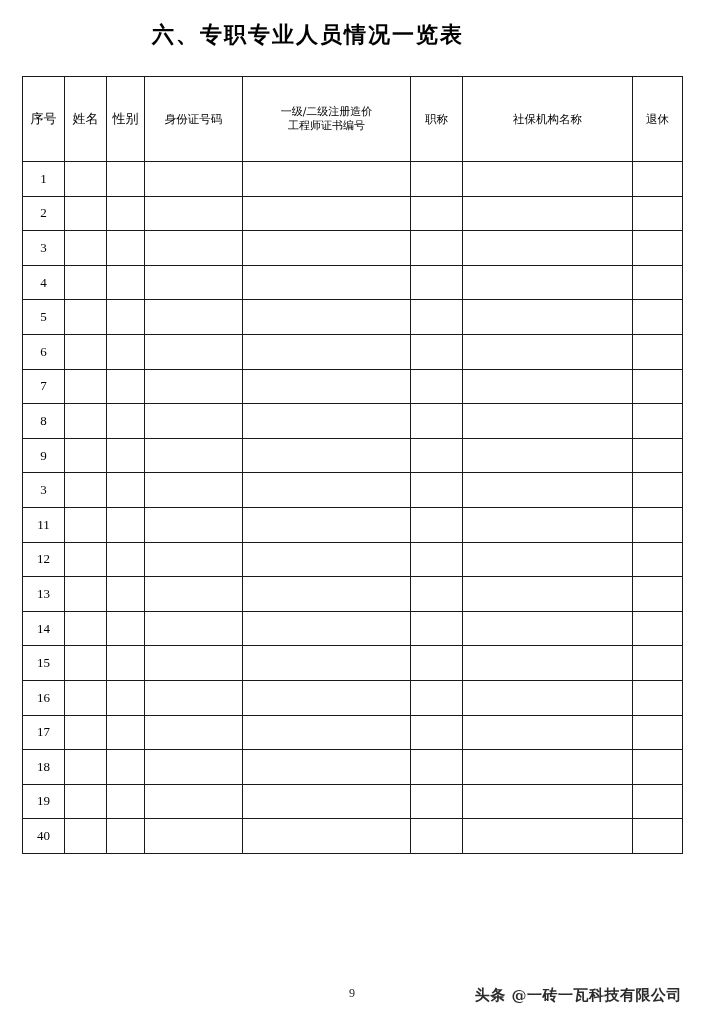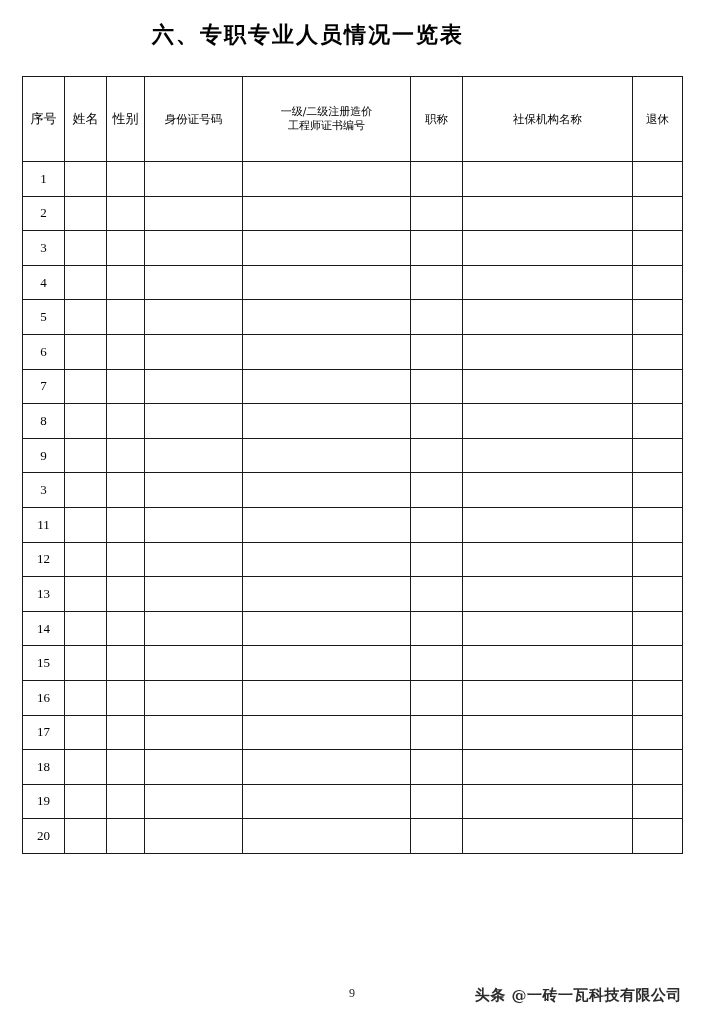--- a/index.html
+++ b/index.html
@@ -331,21 +331,21 @@
             <td class="idx">19</td>
             <td></td>
             <td></td>
             <td></td>
             <td></td>
             <td></td>
             <td></td>
             <td></td>
           </tr>
           <tr>
-            <td class="idx">20</td>
+            <td class="idx">40</td>
             <td></td>
             <td></td>
             <td></td>
             <td></td>
             <td></td>
             <td></td>
             <td></td>
           </tr>
         </tbody>
     </table>

